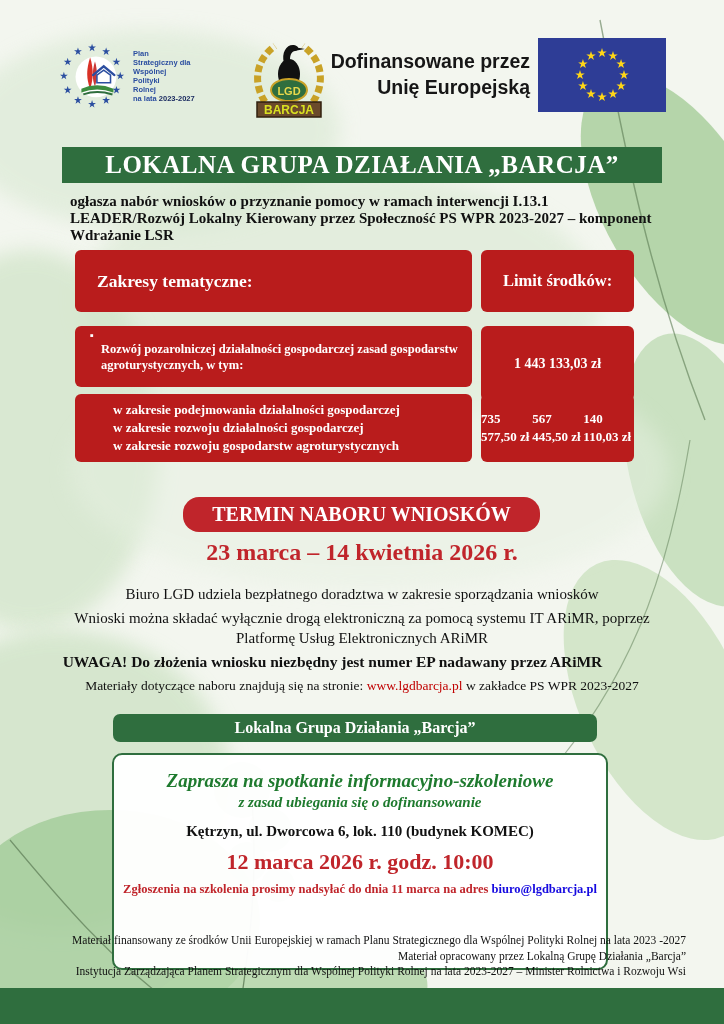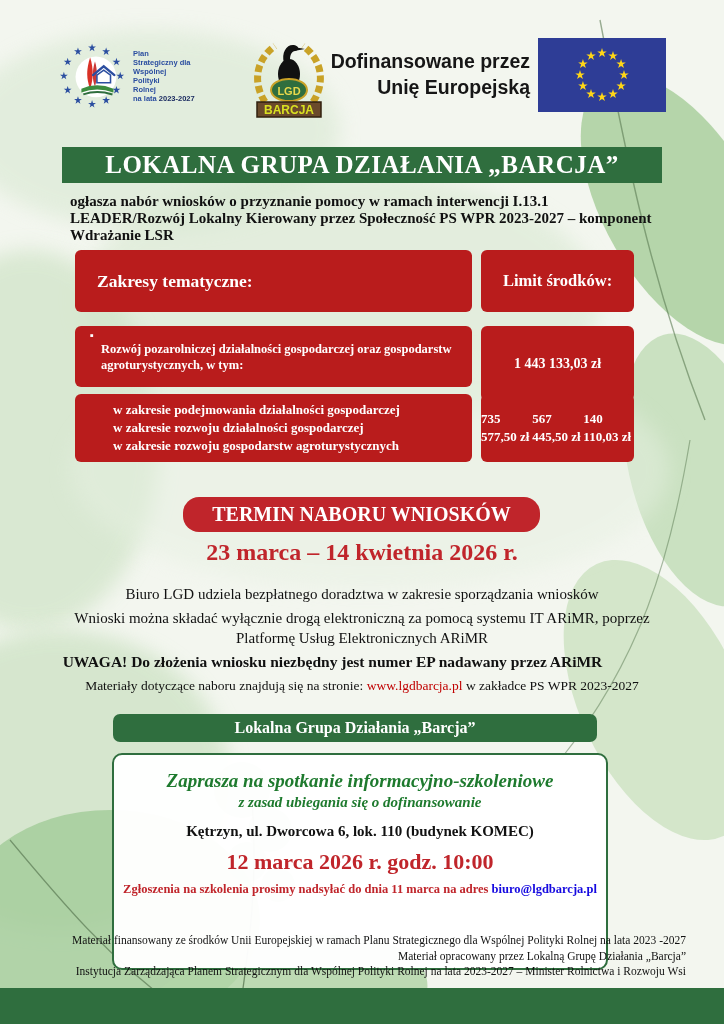--- a/index.html
+++ b/index.html
@@ -182,21 +182,21 @@
   </svg>
 
   <div class="abs banner1">LOKALNA GRUPA DZIAŁANIA „BARCJA”</div>
   <div class="abs intro">ogłasza nabór wniosków o przyznanie pomocy w ramach interwencji I.13.1 LEADER/Rozwój Lokalny Kierowany przez Społeczność PS WPR 2023-2027 – komponent Wdrażanie LSR</div>
 
   <div class="cell c-topics">Zakresy tematyczne:</div>
   <div class="cell c-limit">Limit środków:</div>
 
   <div class="cell c-row1">
     <span class="bullet">▪</span>
-    <span>Rozwój pozarolniczej działalności gospodarczej oraz gospodarstw agroturystycznych, w tym:</span>
+    <span>Rozwój pozarolniczej działalności gospodarczej zasad gospodarstw agroturystycznych, w tym:</span>
   </div>
   <div class="cell c-amt1">1 443 133,03 zł</div>
 
   <div class="cell c-row2">
     <div>w zakresie podejmowania działalności gospodarczej</div>
     <div>w zakresie rozwoju działalności gospodarczej</div>
     <div>w zakresie rozwoju gospodarstw agroturystycznych</div>
   </div>
   <div class="cell c-amt2">
     <div>735 577,50 zł</div>

